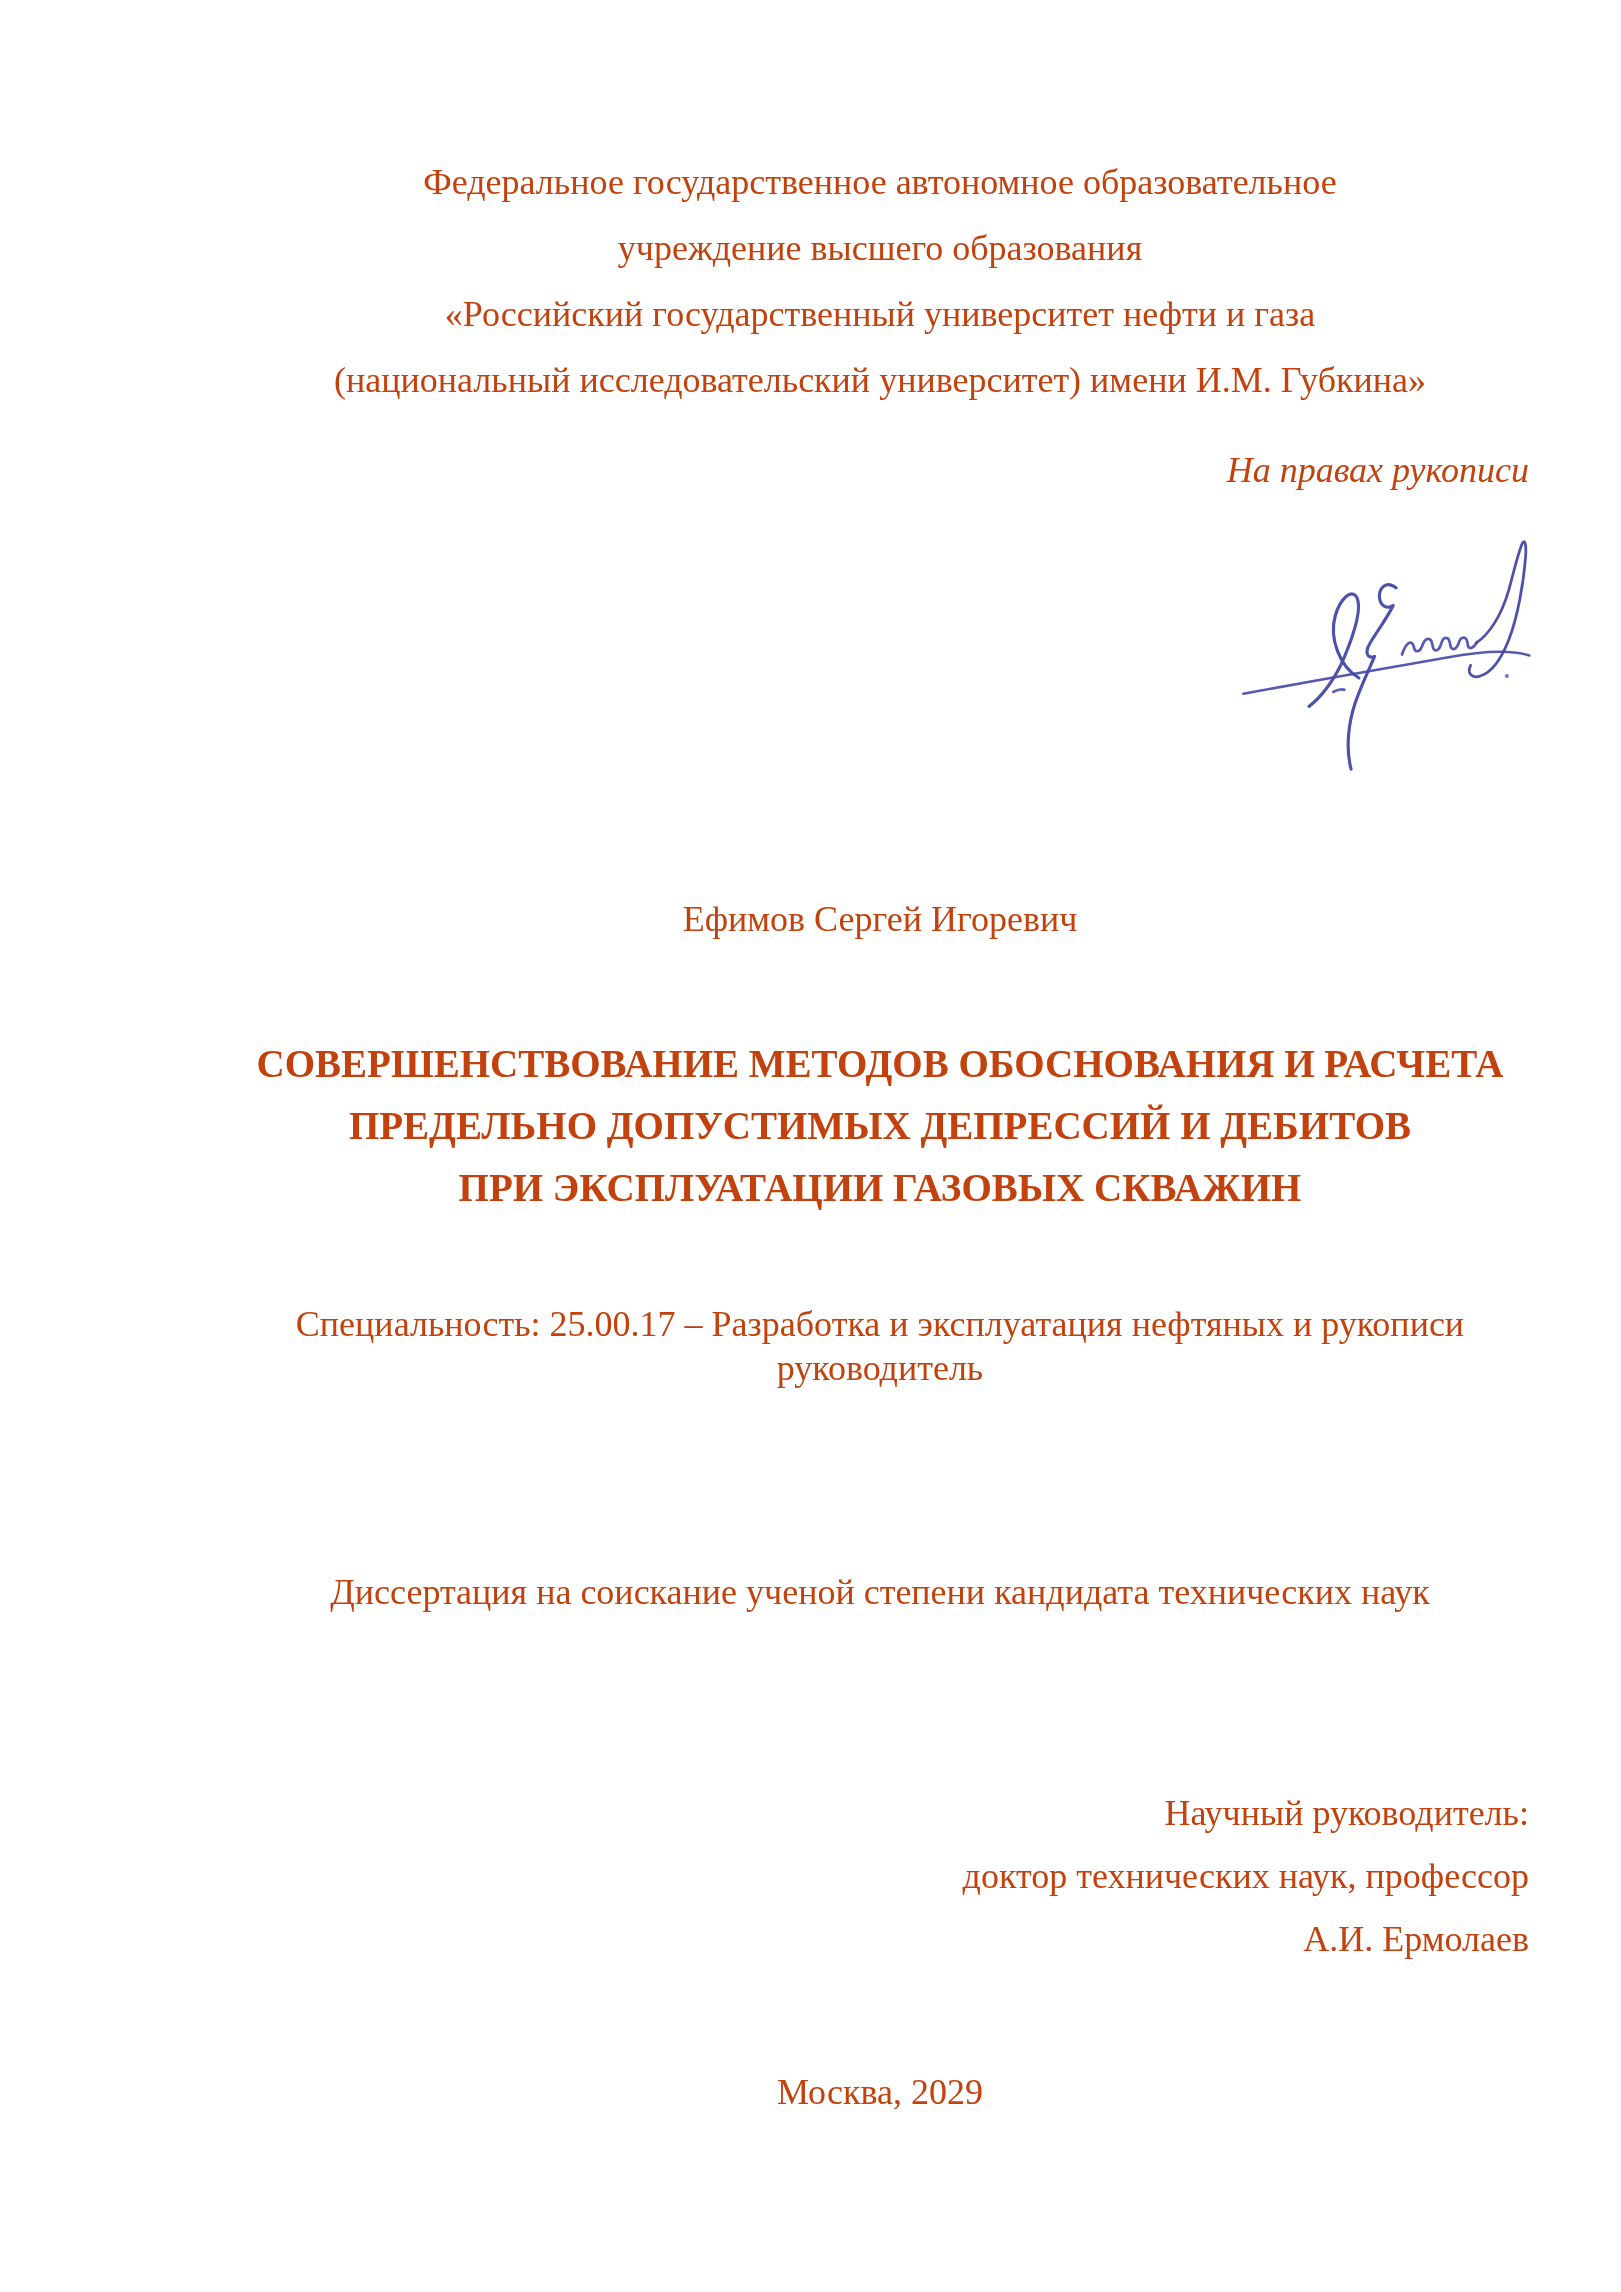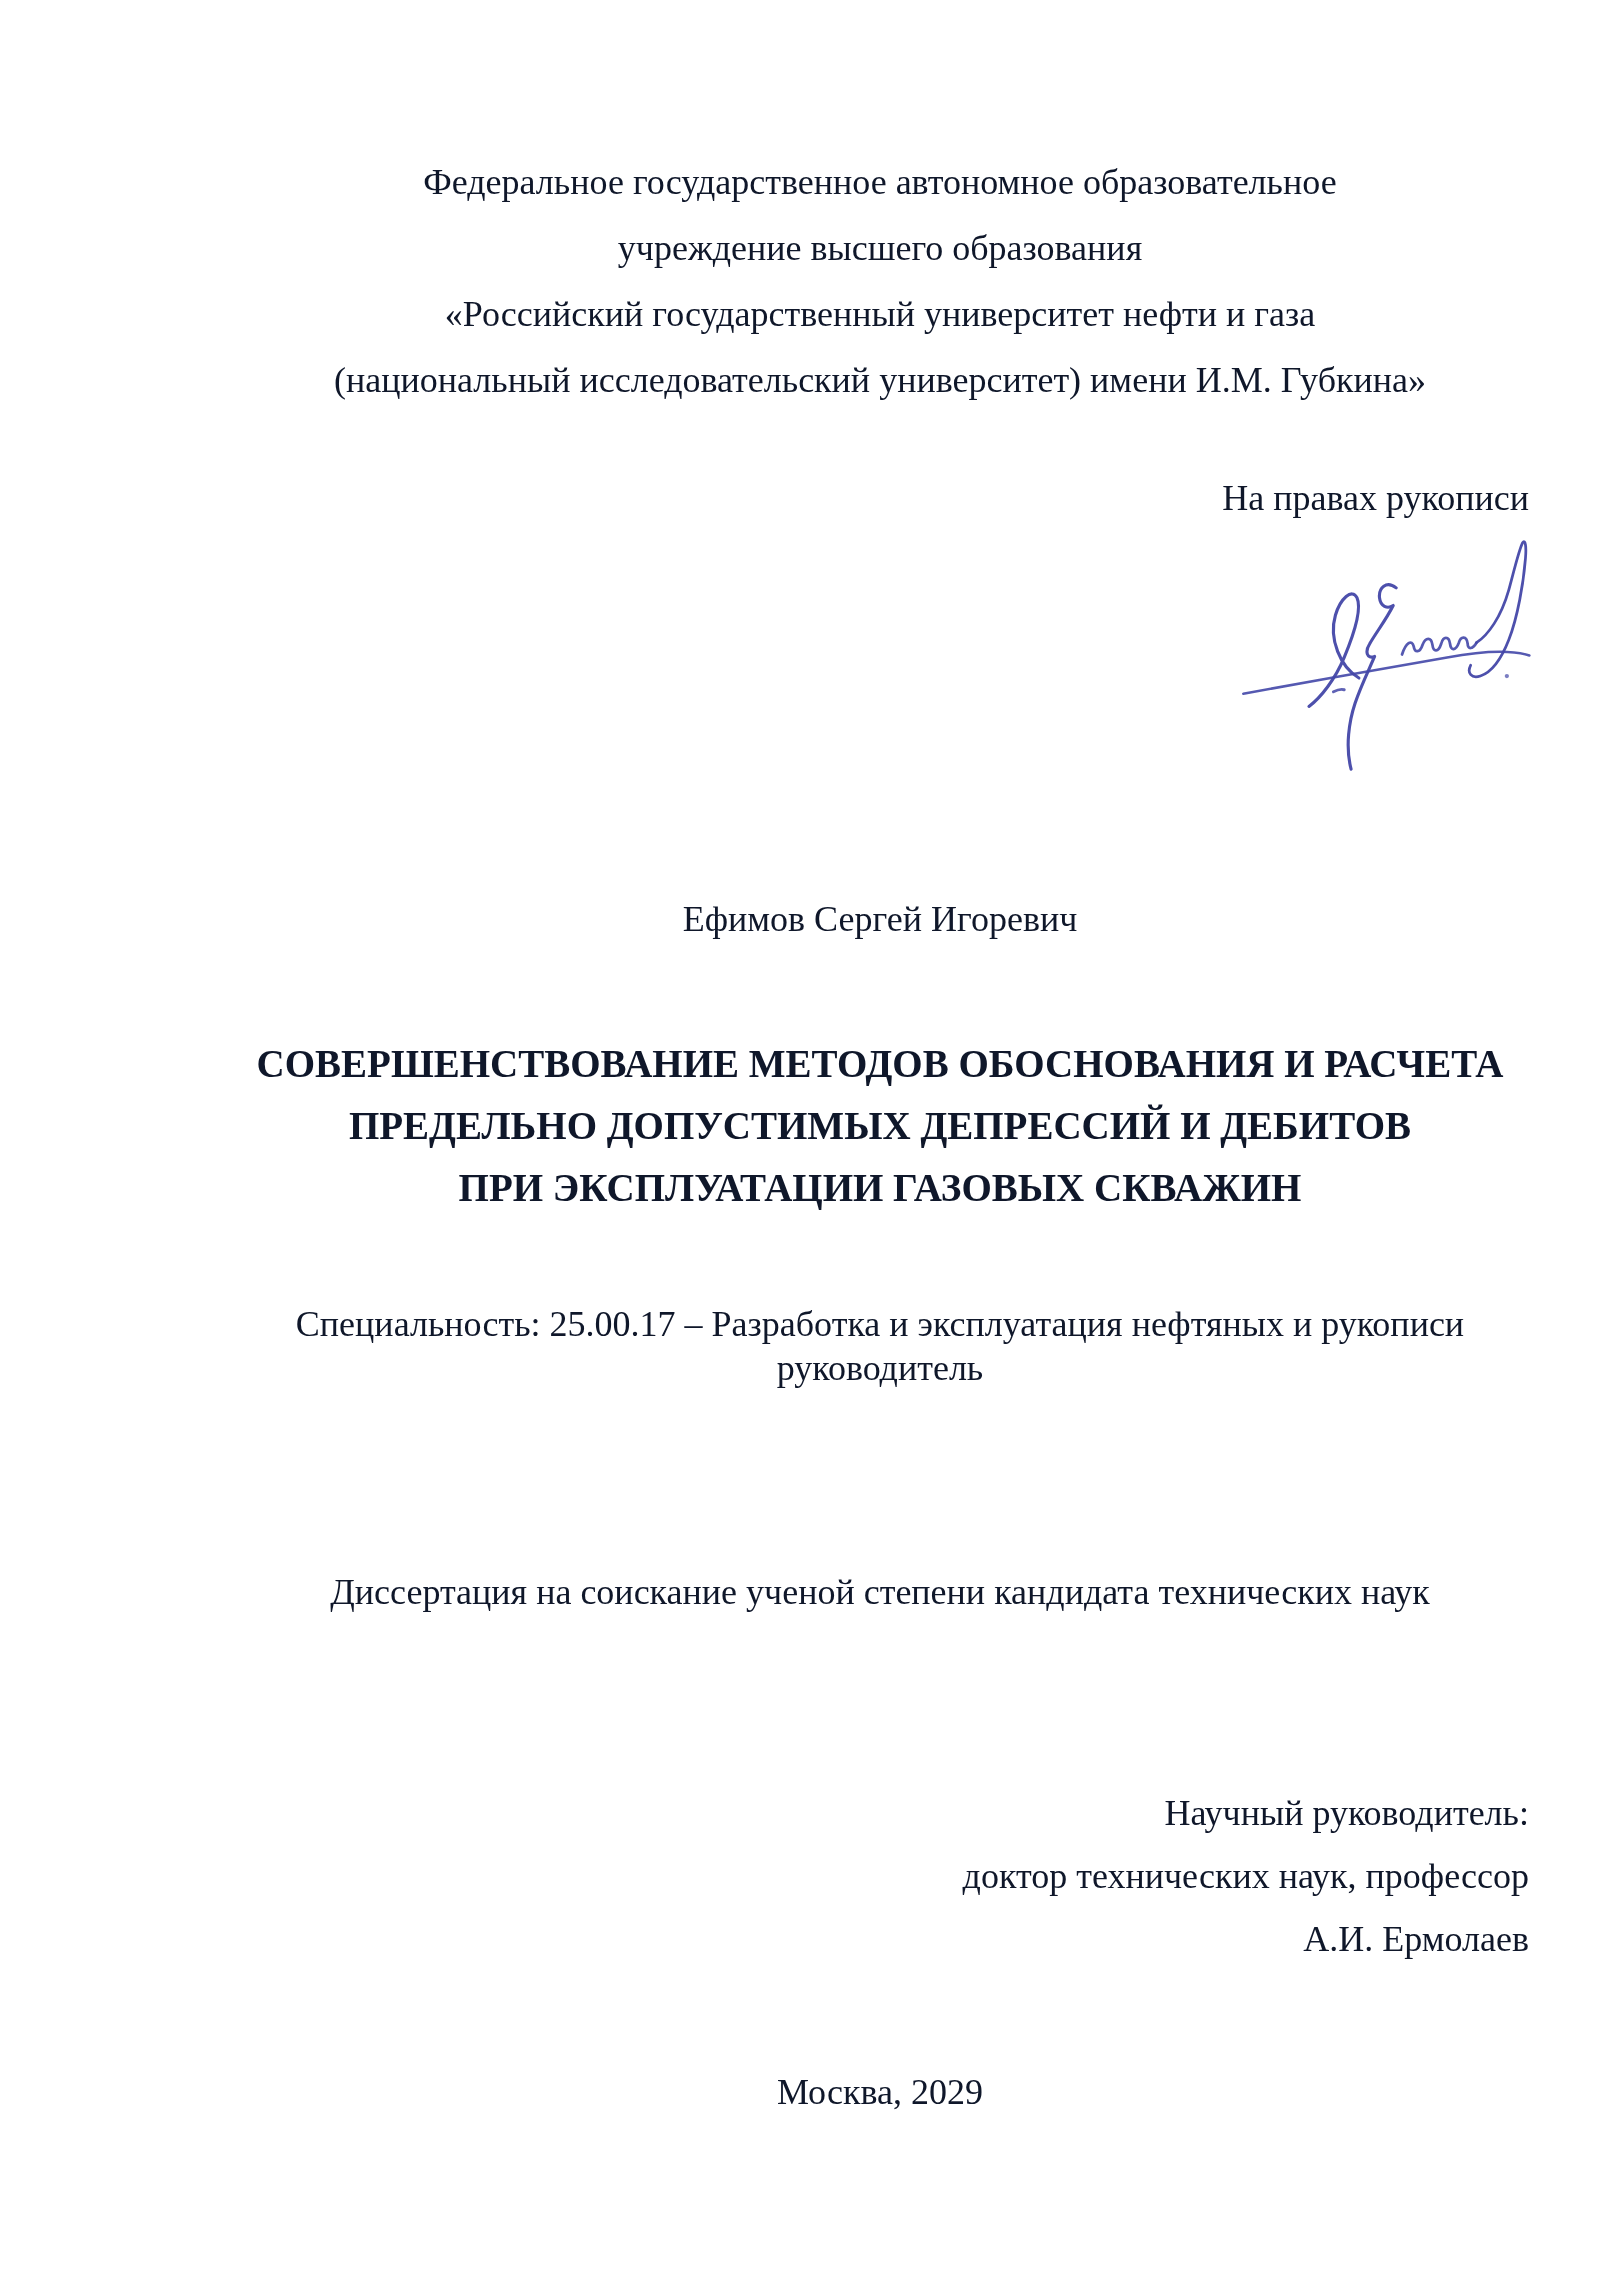--- a/index.html
+++ b/index.html
@@ -6,39 +6,40 @@
     margin: 0;
     padding: 0;
     background: #ffffff;
   }
   .page {
     position: relative;
     width: 1621px;
     height: 2293px;
     background: #ffffff;
     font-family: "Liberation Serif", "DejaVu Serif", serif;
-    color: #0f172a;
+    color: #c2410c;
     overflow: hidden;
   }
   .block {
     position: absolute;
     left: 231px;
     width: 1298px;
     font-size: 36px;
   }
   .center { text-align: center; }
   .right  { text-align: right; }
 
   .institution {
     top: 149px;
     line-height: 66px;
   }
   .manuscript-note {
-    top: 465px;
+    top: 437px;
     line-height: 66px;
+    font-style: italic;
   }
   .signature {
     position: absolute;
     left: 1210px;
     top: 529px;
     width: 338px;
     height: 250px;
   }
   .author {
     top: 886px;

